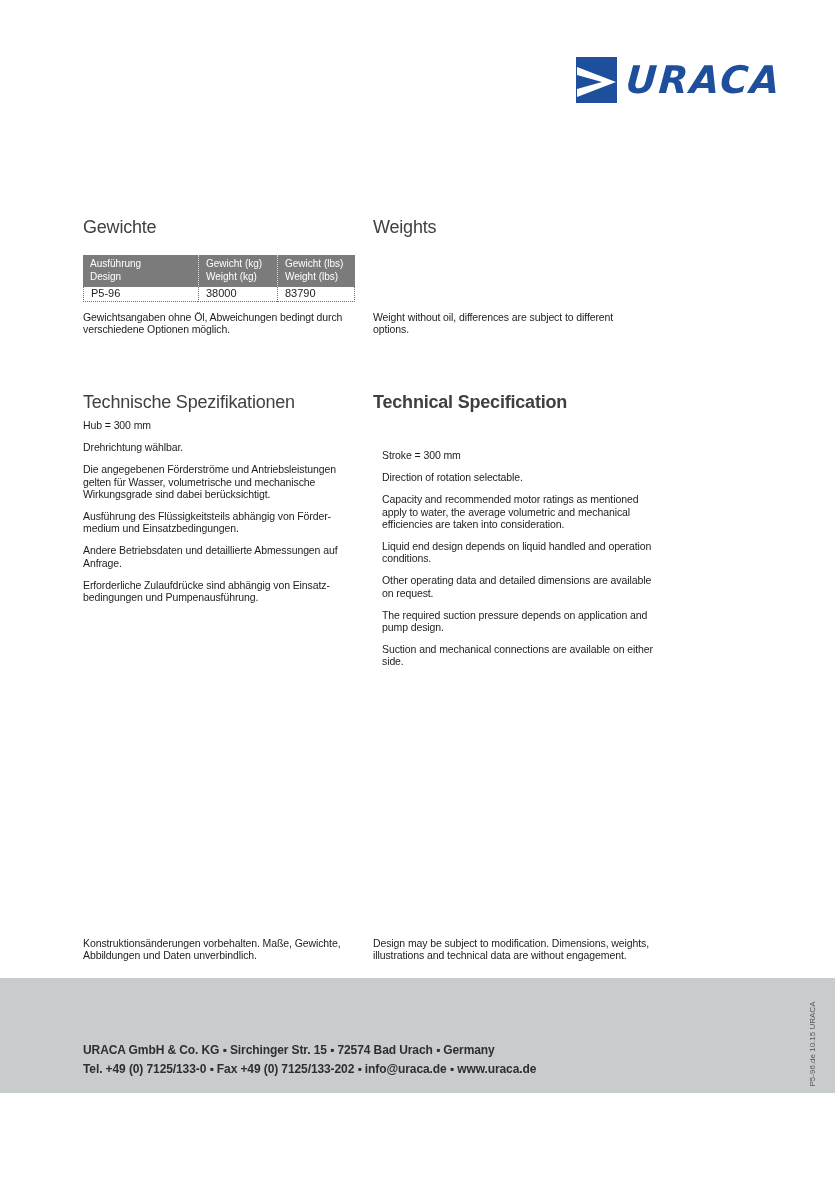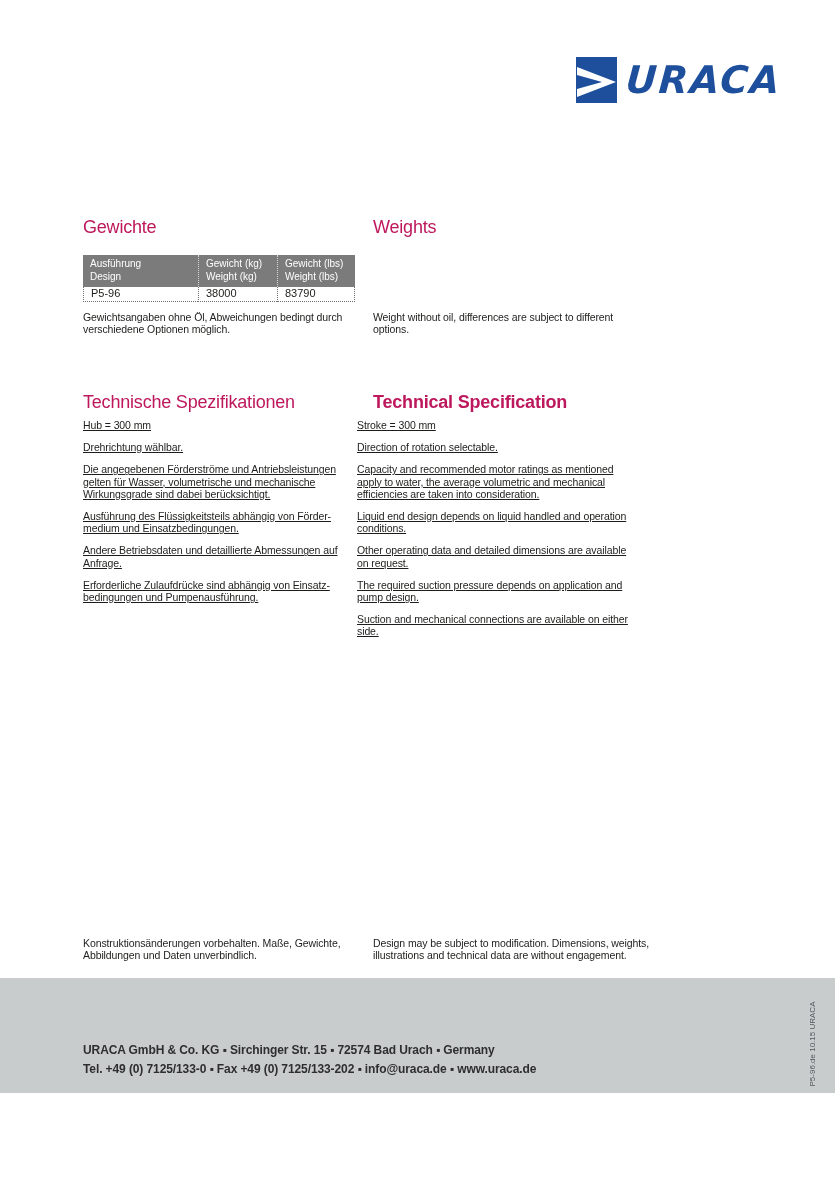--- a/index.html
+++ b/index.html
@@ -15,21 +15,21 @@
   .logo-word {
     font-family:"DejaVu Sans", sans-serif;
     font-size:38px; font-weight:bold; font-style:italic;
     color:#1d4f9c; letter-spacing:2px; line-height:46px;
     transform:skewX(-4deg);
   }
 
   
   .h2 {
     position:absolute; font-size:18px; font-weight:normal;
-    letter-spacing:-0.2px; color:#be185d; line-height:22px;
+    letter-spacing:-0.2px; color:#404040; line-height:22px;
   }
 
   
   .txt {
     position:absolute; font-size:10.5px; line-height:12.2px;
     letter-spacing:-0.1px; white-space:pre-line; color:#1d1d1b;
   }
 
   
   .wtable {
@@ -47,24 +47,24 @@
     border-bottom:1px dotted #6f6f6f;
   }
   .wtable td + td { border-left:1px dotted #6f6f6f; }
   .wtable td:first-child { border-left:1px dotted #6f6f6f; }
   .wtable td:last-child { border-right:1px dotted #6f6f6f; }
 
   
   .spec-col { position:absolute; top:419px; }
   .spec-col p {
     font-size:10.5px; line-height:12.2px; letter-spacing:-0.1px;
-    white-space:pre-line; margin:0 0 10px 0;text-decoration:underline;
+    white-space:pre-line; margin:0 0 10px 0;
   }
   .spec-col-de { left:83px; }
-  .spec-col-en { left:357px; }
+  .spec-col-en { left:382px;margin-top:30px; }
 
   
   .footer-band {
     position:absolute; left:0; top:978px; width:835px; height:115px;
     background:#c8cccd;
   }
   .footer-text { position:absolute; left:83px; top:1041px; }
   .footer-text div {
     font-size:12px; font-weight:bold; letter-spacing:-0.1px;
     line-height:19px; color:#2e2e2e;

